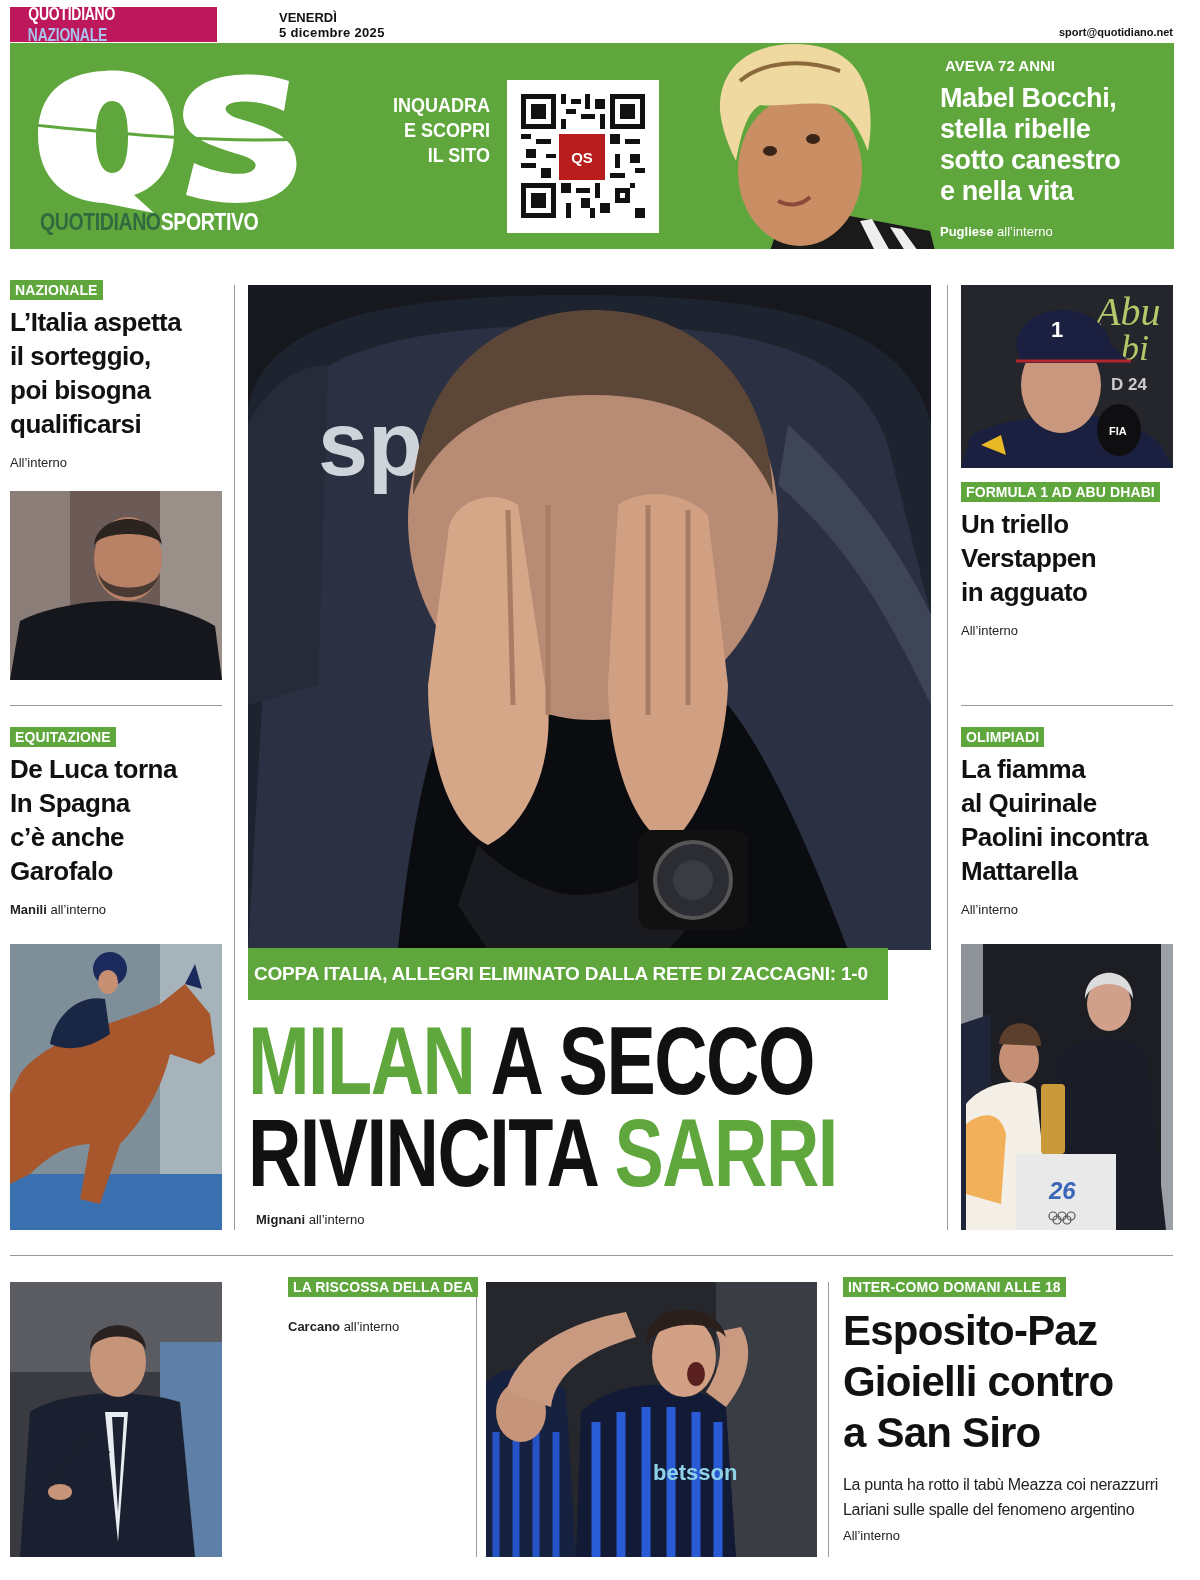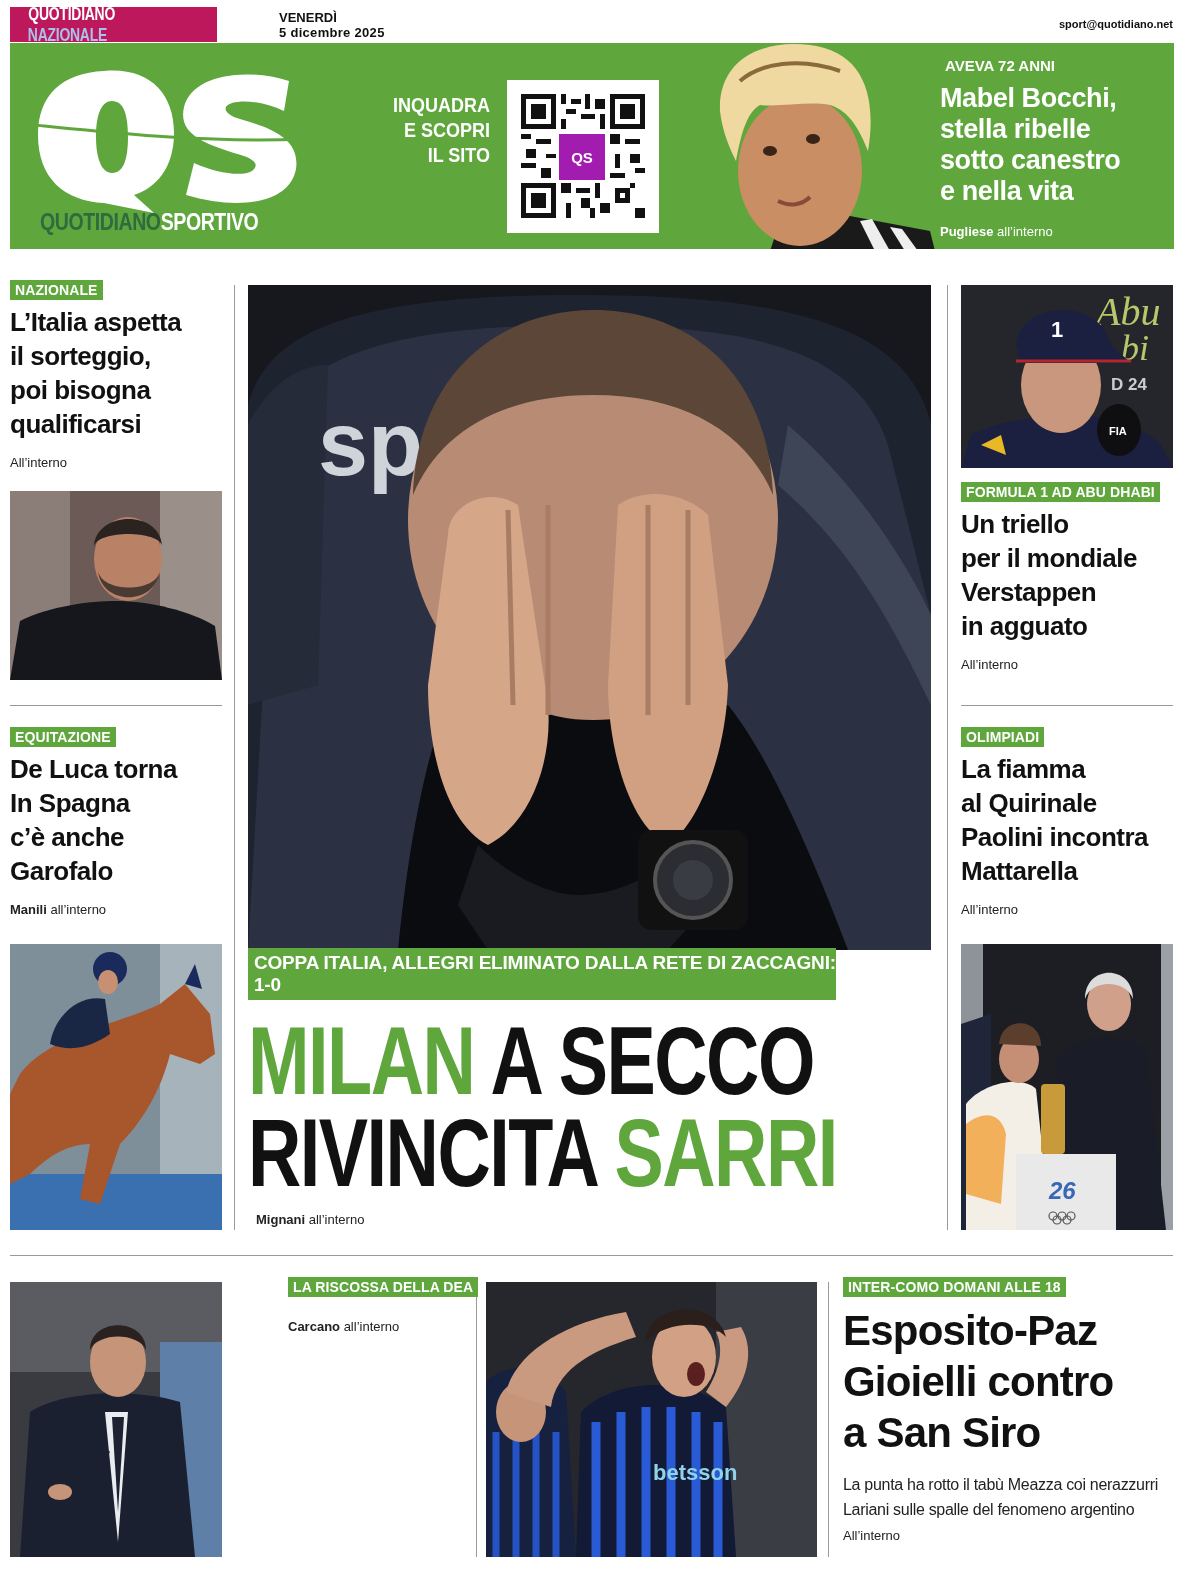--- a/index.html
+++ b/index.html
@@ -6,51 +6,51 @@
   html, body { width: 1200px; height: 1580px; background: #ffffff; overflow: hidden; }
   body { position: relative; font-family: "Liberation Sans", "DejaVu Sans", sans-serif; color: #111; }
   .abs { position: absolute; }
 
   
   .qn-bar { left: 10px; top: 7px; width: 207px; height: 35px; background: #be185d; display:flex; align-items:center; justify-content:center; }
   .qn-bar span { font-family: "Liberation Sans", sans-serif; font-weight: 700; font-size: 18px; letter-spacing: -0.3px; transform: scaleX(0.88); display:inline-block; }
   .qn-bar .a { color: #fff; }
   .qn-bar .b { color: #a9c1ec; }
   .date { left: 279px; top: 10px; font-weight: 700; font-size: 13px; line-height: 15px; color: #111; }
-  .email { right: 27px; top: 18px; font-weight: 700; font-size: 11px; color: #111; }
+  .email { right: 27px; top: 26px; font-weight: 700; font-size: 11px; color: #111; }
 
   
   .mast { left: 10px; top: 43px; width: 1164px; height: 206px; background: #5fa73d; overflow: hidden; }
   .qs-logo { left: 24px; top: 20px; width: 270px; height: 150px; }
   .qs-sub { left: 30px; top: 166px; font-weight: 700; font-size: 23px; letter-spacing: -0.5px; transform: scaleX(0.85); transform-origin: left; }
   .qs-sub .a { color: #2f6b3f; }
   .qs-sub .b { color: #ffffff; }
   .scan { left: 330px; top: 50px; width: 150px; text-align: right; color: #fff; font-weight: 700; font-size: 20px; line-height: 25px; transform: scaleX(0.9); transform-origin: right; }
   .qr { left: 497px; top: 37px; width: 152px; height: 153px; background: #fff; padding: 14px; }
   .qr-grid { width: 124px; height: 124px; position: relative; }
-  .qr-center { position: absolute; left: 38px; top: 40px; width: 46px; height: 46px; background: #a21caf; color: #fff; font-weight: 700; font-size: 15px; display:flex; align-items:center; justify-content:center; }
+  .qr-center { position: absolute; left: 38px; top: 40px; width: 46px; height: 46px; background: #b91c1c; color: #fff; font-weight: 700; font-size: 15px; display:flex; align-items:center; justify-content:center; }
   .portrait { left: 690px; top: -2px; width: 240px; height: 210px; }
   .kicker-top { left: 935px; top: 14px; color: #fff; font-weight: 700; font-size: 15px; }
   .mabel-title { left: 930px; top: 40px; width: 235px; color: #fff; font-weight: 700; font-size: 27px; line-height: 31px; letter-spacing: -0.4px; }
   .mabel-byline { left: 930px; top: 181px; color: #fff; font-size: 13px; }
   .mabel-byline b { font-weight: 700; }
 
   
   .tag { display: inline-block; background: #5fa73d; color: #fff; font-weight: 700; font-size: 14px; line-height: 20px; padding: 0 5px; letter-spacing: 0.1px; }
   .hl { font-weight: 700; color: #111; letter-spacing: -0.5px; }
   .byline { font-size: 13px; color: #222; }
   .byline b { font-weight: 700; }
   .photo { overflow: hidden; }
 
   .vline { background: #999; width: 1px; }
   .hline { background: #999; height: 1px; }
 
   
   .hero-photo { left: 248px; top: 285px; width: 683px; height: 665px; background: #1a1c22; }
-  .hero-kicker { left: 248px; top: 948px; width: 588px; height: 52px; background: #5fa73d; color: #fff; font-weight: 700; font-size: 19px; display:flex; align-items:center; padding-left: 6px; letter-spacing: -0.2px; }
+  .hero-kicker { left: 248px; top: 948px; width: 640px; height: 52px; background: #5fa73d; color: #fff; font-weight: 700; font-size: 19px; display:flex; align-items:center; padding-left: 6px; letter-spacing: -0.2px; }
   .hero-head { left: 248px; top: 1015px; width: 690px; font-weight: 700; font-size: 96px; line-height: 92px; letter-spacing: -2px; transform: scaleX(0.77); transform-origin: left top; white-space: nowrap; }
   .hero-head .g { color: #5fa73d; }
   .hero-head .k { color: #111; }
 </style>
 </head>
 <body>
 
 <div class="abs qn-bar">
   <span><span class="a">QUOTIDIANO</span><span class="b">NAZIONALE</span></span>
 </div>
@@ -233,21 +233,20 @@
   <text x="90" y="52" font-family="Liberation Sans, sans-serif" font-weight="700" font-size="22" fill="#fff">1</text>
   <ellipse cx="158" cy="145" rx="22" ry="26" fill="#0f0f12"></ellipse>
   <text x="148" y="150" font-family="Liberation Sans, sans-serif" font-weight="700" font-size="11" fill="#fff">FIA</text>
   <path d="M20 160 L40 150 L45 170 Z" fill="#e8b825"></path>
 </svg>
 
 <div class="abs" style="left:961px;top:482px;width:225px;">
   <span class="tag">FORMULA 1 AD ABU DHABI</span>
   <div class="hl" style="font-size:26px;line-height:34px;margin-top:5px;">
     <div>Un triello</div>
-    <div>per il mondiale</div>
     <div>Verstappen</div>
     <div>in agguato</div>
   </div>
   <div class="byline" style="margin-top:14px;">All’interno</div>
 </div>
 
 <div class="abs" style="left:961px;top:727px;width:225px;">
   <span class="tag">OLIMPIADI</span>
   <div class="hl" style="font-size:26px;line-height:34px;margin-top:5px;">
     <div>La fiamma</div>

